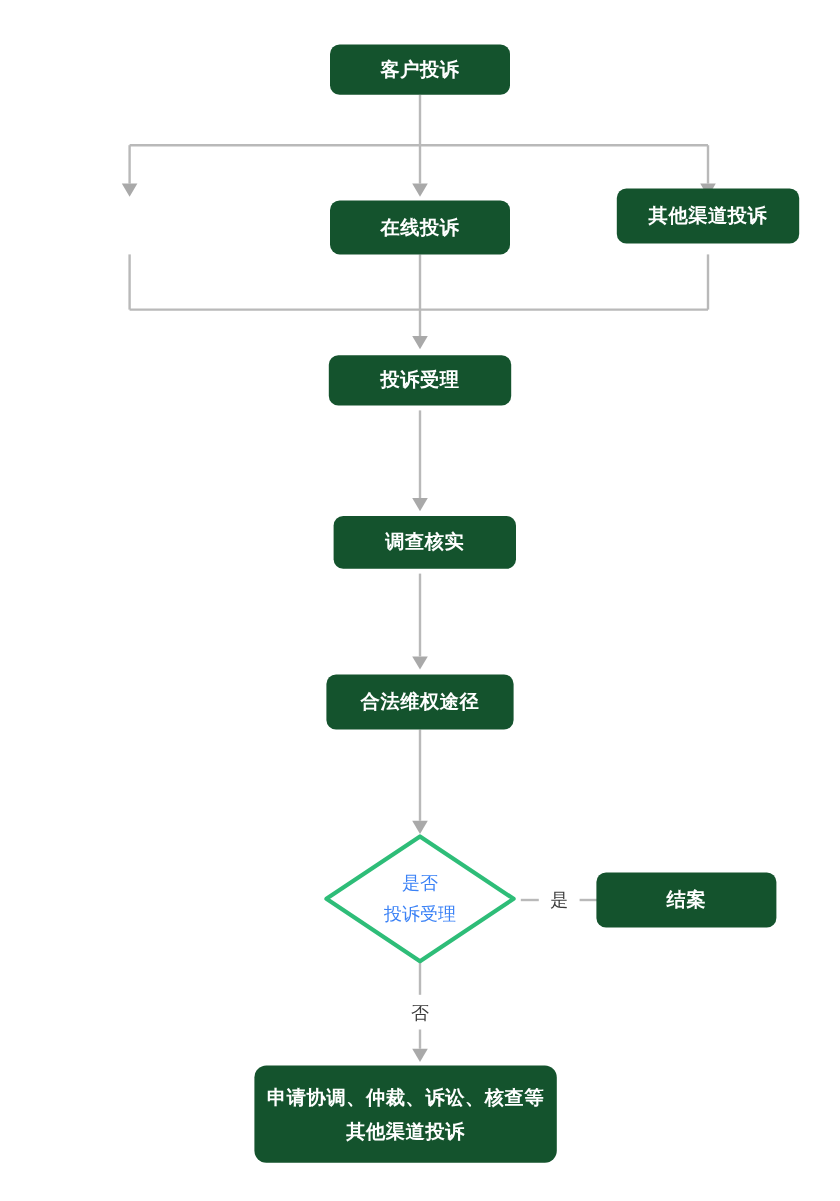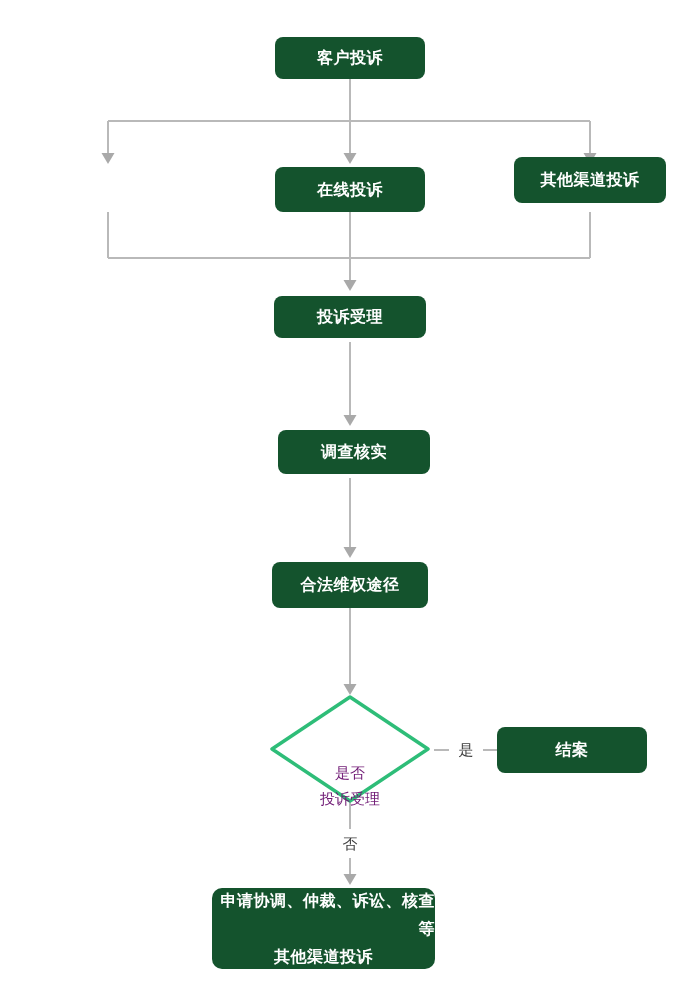--- a/index.html
+++ b/index.html
@@ -42,25 +42,24 @@
   .diamond-text {
     position: absolute;
     left: 290px;
     top: 721px;
     width: 120px;
     height: 56px;
     display: flex;
     flex-direction: column;
     align-items: center;
     justify-content: center;
-    color: #701a75;
+    color: #3b82f6;
     font-size: 15px;
     line-height: 26px;
     text-align: center;
-    margin-top: 37px;
   }
   .edge-label {
     position: absolute;
     width: 32px;
     height: 22px;
     display: flex;
     align-items: center;
     justify-content: center;
     color: #3b3b3b;
     font-size: 15px;
@@ -139,18 +138,18 @@
     <span>是</span>
   </div>
   <div class="edge-label no">
     <span>否</span>
   </div>
 
   <div class="node" style="left:497px;top:727px;width:150px;height:46px">
     <span>结案</span>
   </div>
 
-  <div class="node big" style="left:212px;top:888px;width:223px;height:81px">
+  <div class="node big" style="left:212px;top:888px;width:252px;height:81px">
     <span>申请协调、仲裁、诉讼、核查等</span>
     <span>其他渠道投诉</span>
   </div>
 
 </div>
 
 </body></html>

